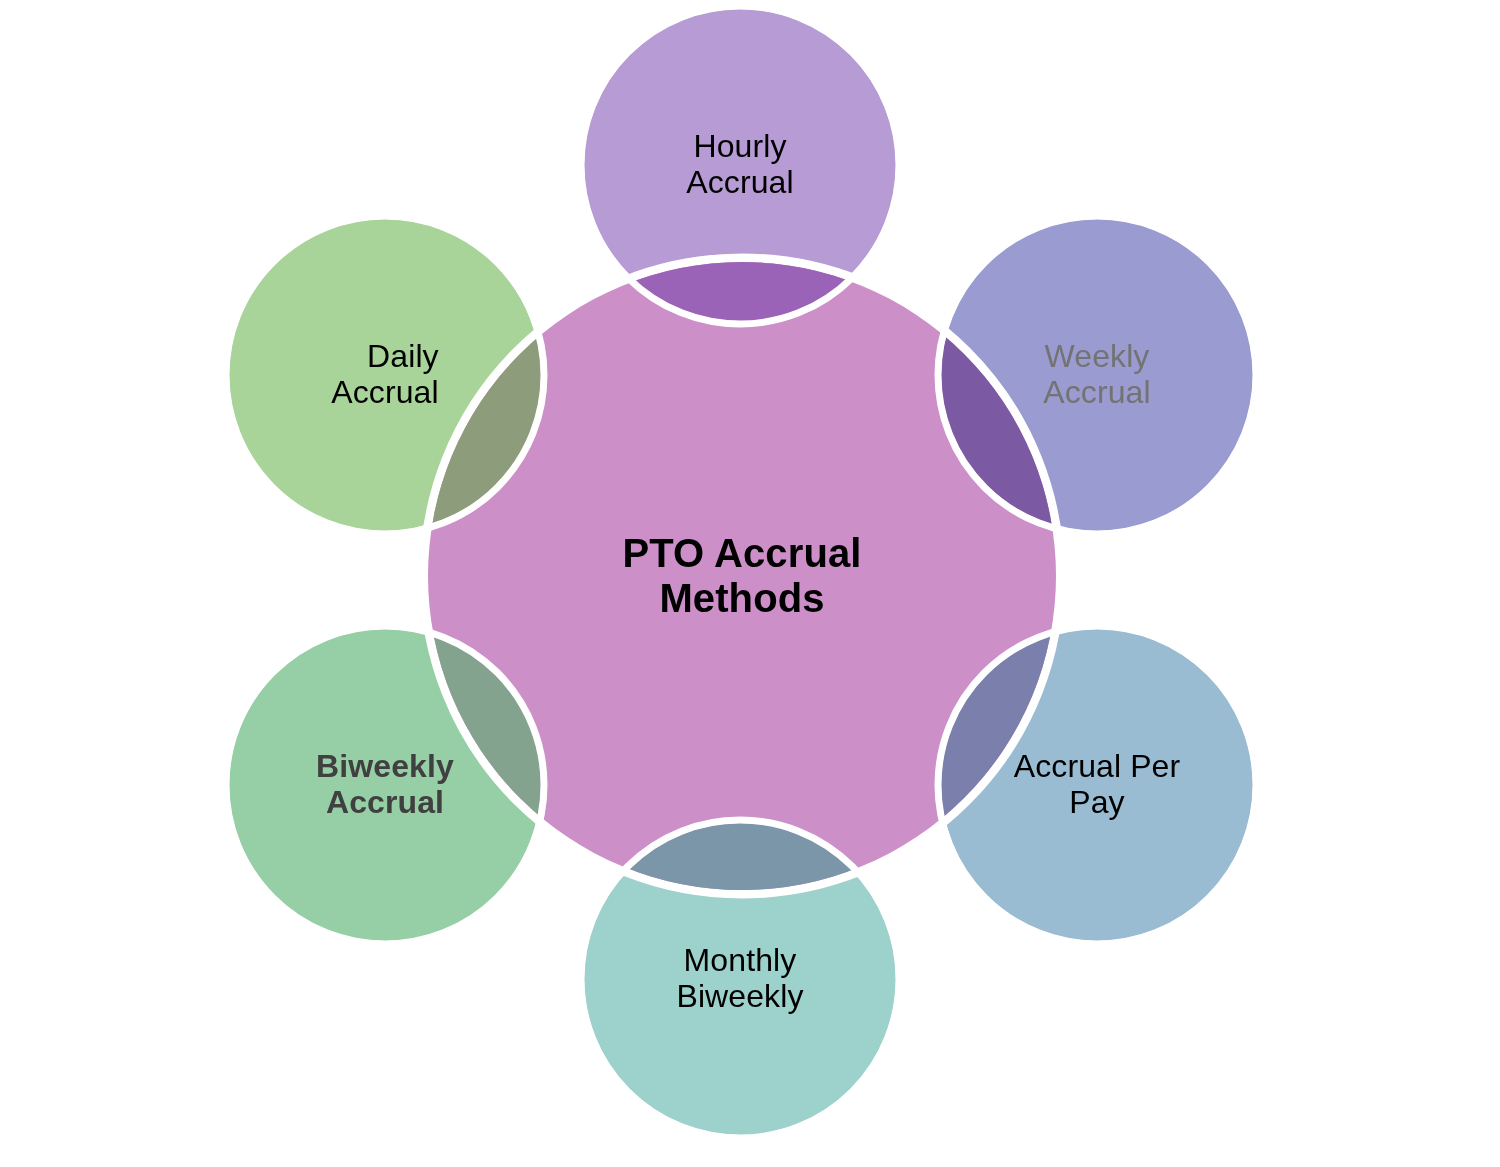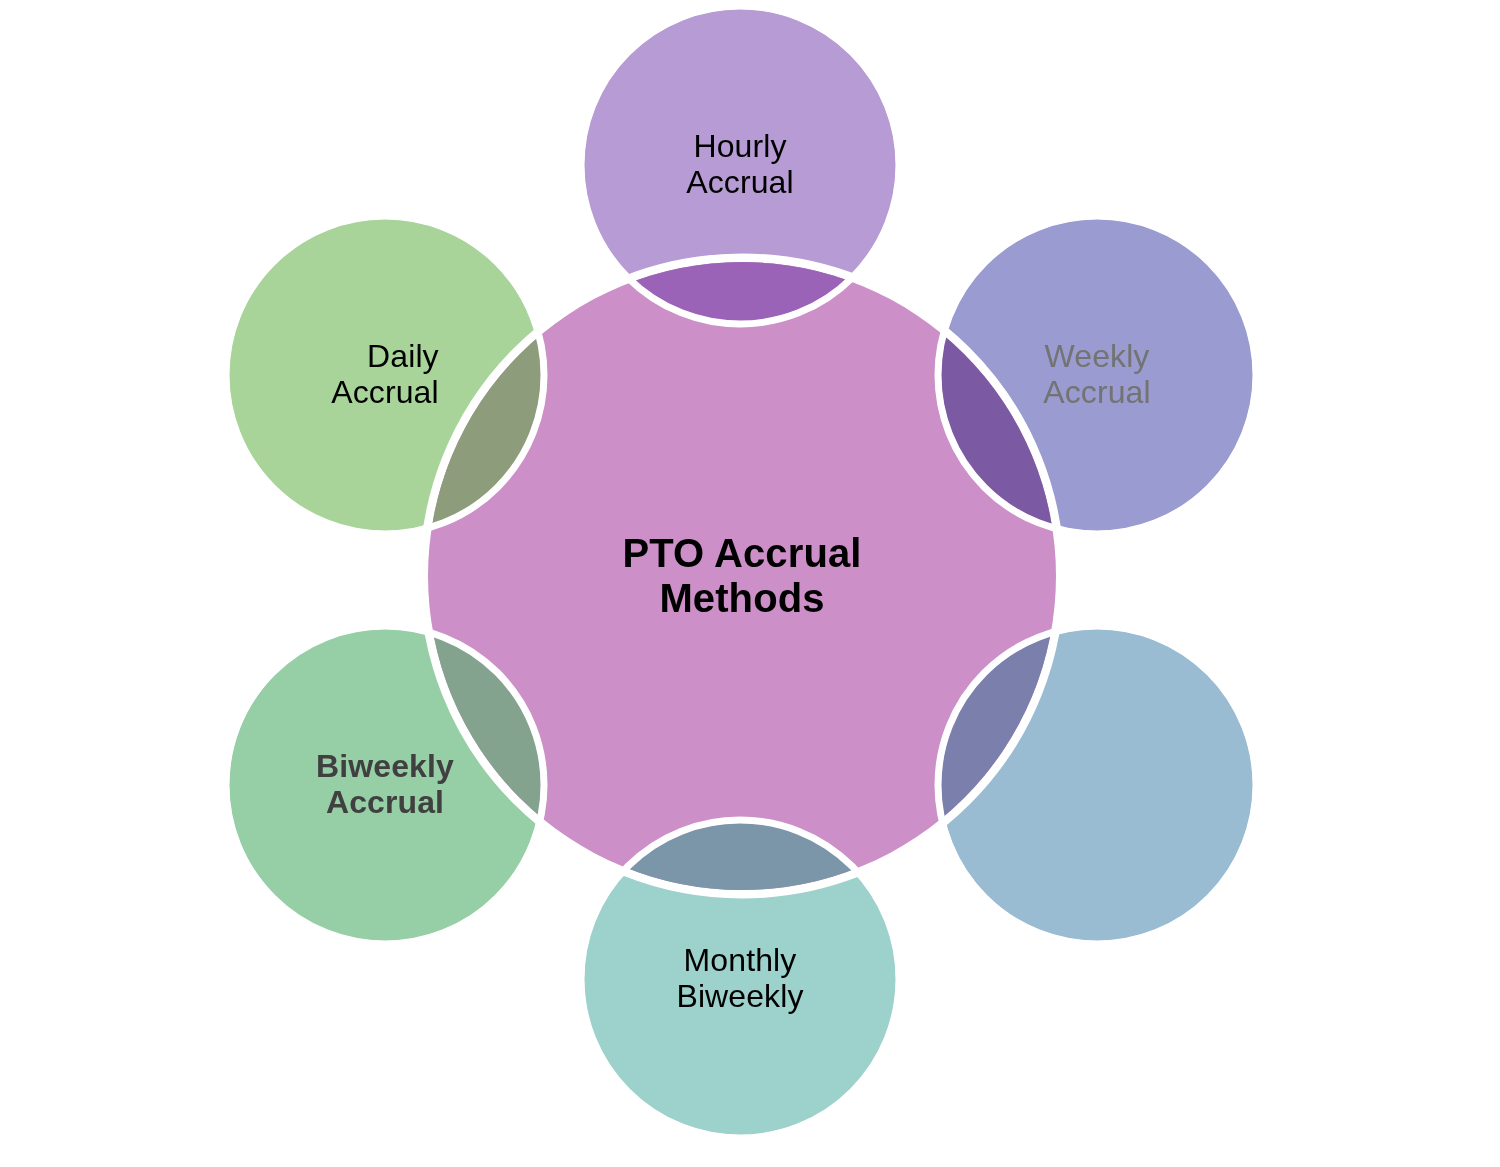--- a/index.html
+++ b/index.html
@@ -136,20 +136,22 @@
     </g>
 
   </svg>
 
   <div class="node-label satellite-label" id="label-hourly" style="color: rgb(0, 0, 0);">Hourly
 Accrual</div>
 
   <div class="node-label satellite-label" id="label-weekly" style="color: #737373;">Weekly
 Accrual</div>
 
+  <div class="node-label satellite-label" id="label-accrual-per-pay" style="color: rgb(0, 0, 0);">Accrual Per
+Pay</div>
 
   <div class="node-label satellite-label" id="label-monthly" style="color: rgb(0, 0, 0);">Monthly
 Biweekly</div>
 
   <div class="node-label satellite-label" id="label-biweekly" style="color: #404040; font-weight: bold;">Biweekly
 Accrual</div>
 
   <div class="node-label satellite-label" id="label-daily" style="color: rgb(0, 0, 0); text-align: right;">Daily
 Accrual</div>
 

